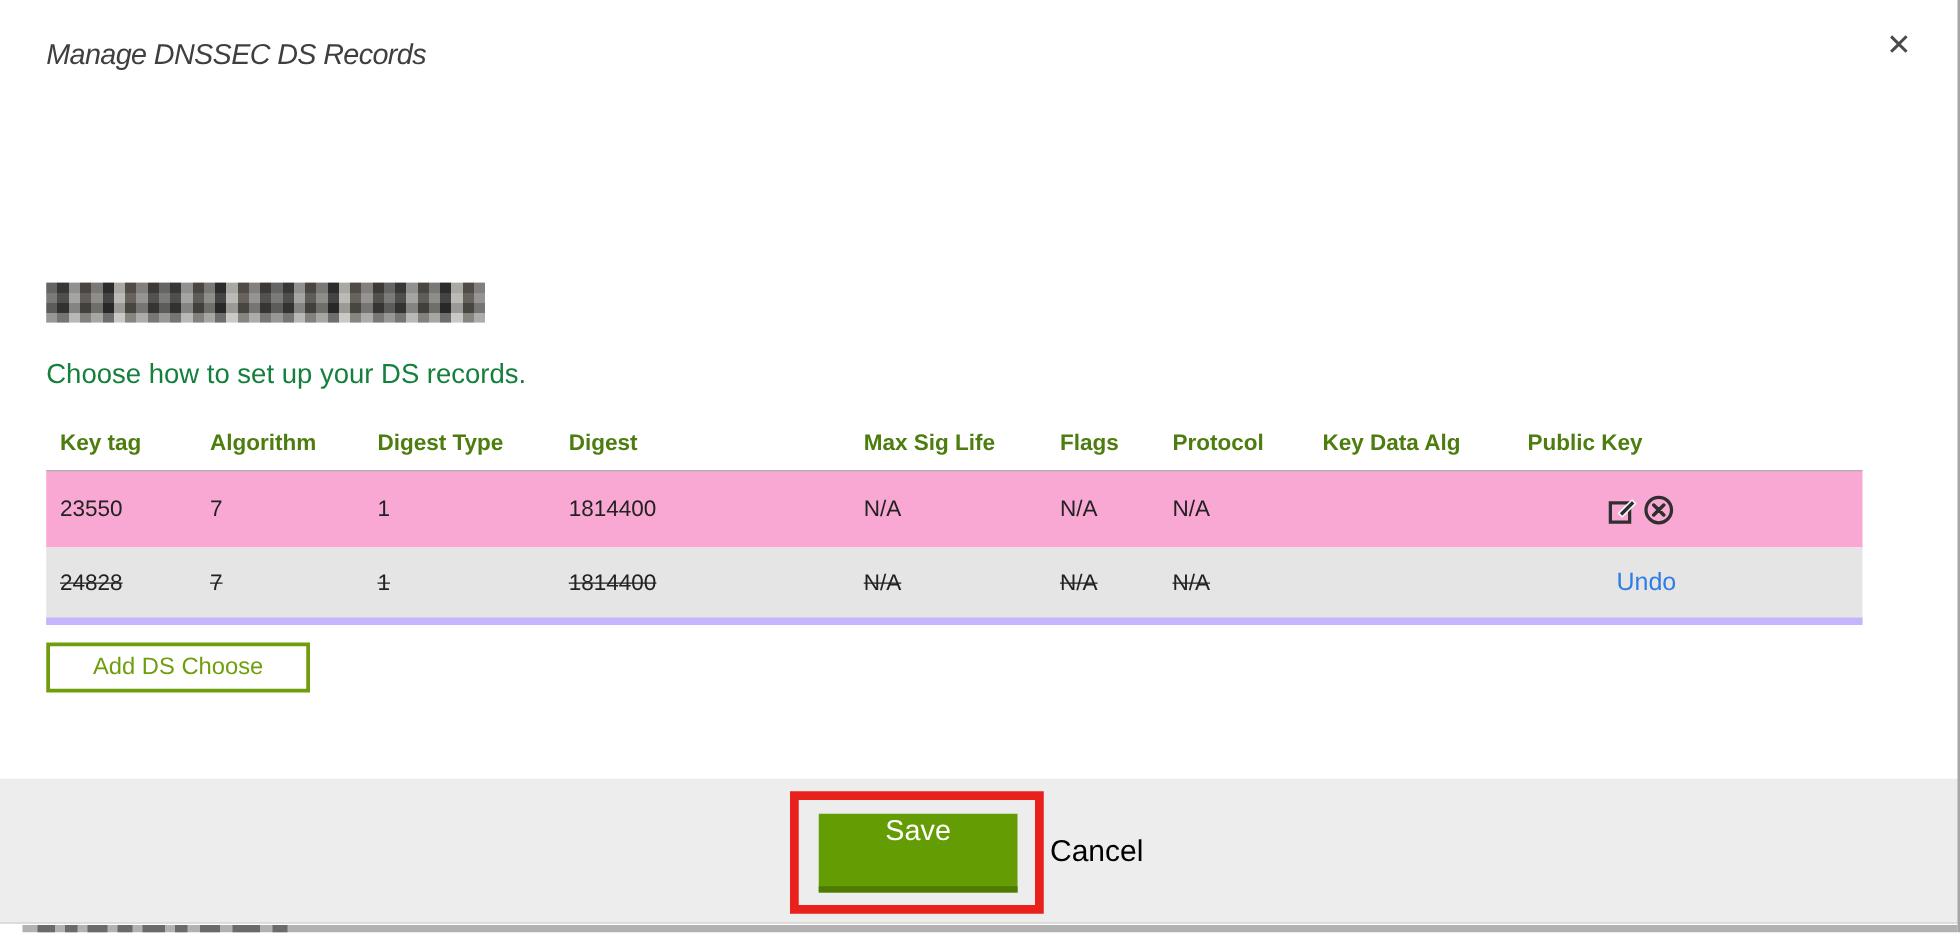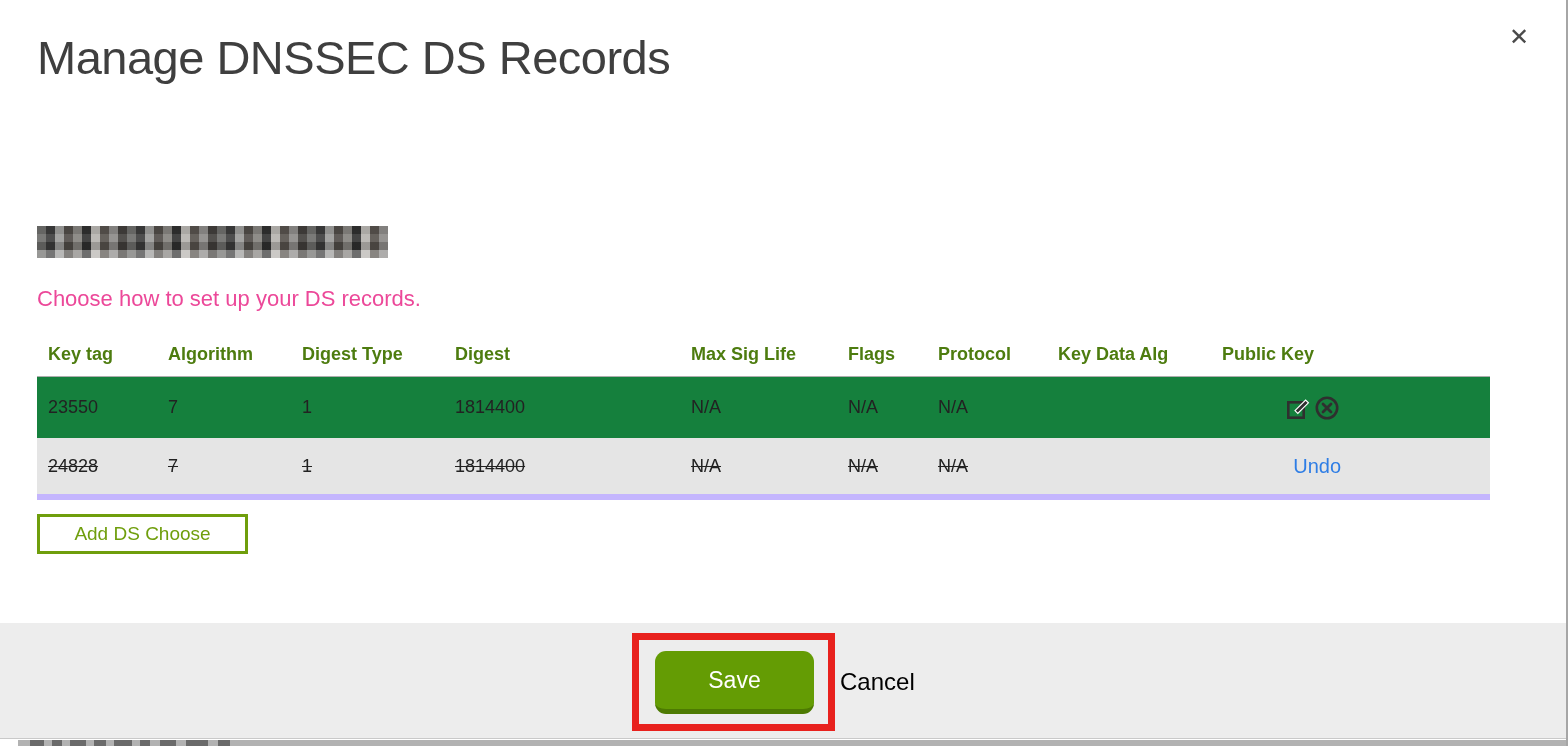--- a/index.html
+++ b/index.html
@@ -7,53 +7,53 @@
   body {
     font-family:"Liberation Sans", "DejaVu Sans", sans-serif;
     background:#fff; color:#333; overflow:hidden; position:relative;
   }
   .screen { position:absolute; inset:0; background:#fff; }
   .right-edge { position:absolute; top:0; right:0; width:2px; height:746px; background:#a6a6a6; }
 
   
   .dialog-title {
     position:absolute; left:37px; top:30px;
-    font-size:47px; font-weight:300; color:#3f3f3f; letter-spacing:-0.5px;
+    font-size:23px; font-weight:300; color:#3f3f3f; letter-spacing:-0.5px;font-style:italic;
   }
   .close-btn {
     position:absolute; left:1502px; top:20px; width:34px; height:34px;
     display:flex; align-items:center; justify-content:center; cursor:pointer;
   }
   .close-btn span { font-size:24px; font-weight:bold; color:#4a4a4a; line-height:1; }
 
   
   .redacted-domain {
     position:absolute; left:37px; top:226px; width:351px; height:32px;
     background:
       repeating-linear-gradient(0deg, rgba(255,255,255,.30) 0 8px, rgba(0,0,0,.14) 8px 16px, rgba(255,255,255,.10) 16px 24px, rgba(0,0,0,.06) 24px 32px),
       repeating-linear-gradient(90deg, #6b6b69 0 9px, #3a3a3a 9px 18px, #9a9a98 18px 27px, #4e4a46 27px 36px, #82807c 36px 45px, #2f2f2f 45px 54px, #b5b2ae 54px 63px, #55504b 63px 72px, #8a8886 72px 81px, #403d3a 81px 90px);
     filter: blur(0.4px);
   }
 
   .instruction {
     position:absolute; left:37px; top:286px;
-    font-size:22px; color:#ec4899;
+    font-size:22px; color:#15803d;
   }
 
   
   .ds-table { position:absolute; left:37px; top:332px; width:1453px; font-size:18px; }
   .t-row {
     display:grid;
     grid-template-columns:120px 134px 153px 236px 157px 90px 120px 164px 140px 1fr;
     align-items:center;
   }
   .t-row > div { padding-left:11px; white-space:nowrap; overflow:hidden; }
   .t-head { height:44px; font-weight:600; color:#4d7c0f; }
   .t-data { height:62px; color:#222; }
-  .row-active { background:#15803d; border-top:1px solid #adadad; }
+  .row-active { background:#f9a8d4; border-top:1px solid #adadad; }
   .row-deleted { background:#e5e5e5; border-bottom:6px solid #c4b5fd; }
   .row-deleted .cell { text-decoration:line-through; }
   .cell-actions { display:flex; justify-content:flex-end; align-items:center; gap:1px; padding-right:10px !important; }
   .icon-btn { width:29px; height:29px; display:flex; align-items:center; justify-content:center; cursor:pointer; }
   .undo-link { font-size:20px; cursor:pointer; text-decoration:none; }
 
   
   .add-btn {
     position:absolute; left:37px; top:514px; width:211px; height:40px;
     background:#fff; border:3px solid #6f9e0c; display:flex; align-items:center; justify-content:center;
@@ -64,24 +64,24 @@
   .footer {
     position:absolute; left:0; top:623px; width:1568px; height:116px;
     background:#ededed; border-bottom:1px solid #c9c9c9;
   }
   .annotation-box {
     position:absolute; left:632px; top:10px; width:203px; height:98px;
     border:7px solid #e8211d; pointer-events:none;
   }
   .save-btn {
     position:absolute; left:655px; top:28px; width:159px; height:63px;
-    border:none; border-radius:11px; cursor:pointer;
+    border:none; border-radius:0; cursor:pointer;
     background:#649c04; border-bottom:5px solid #4d7a02;
     color:#fff; font-size:23px; font-family:inherit;
-    display:flex; align-items:center; justify-content:center;
+    display:flex; justify-content:center;
   }
   .cancel-link {
     position:absolute; left:840px; top:45px;
     font-size:24px; cursor:pointer; text-decoration:none;
   }
 
   
   .bottom-strip { position:absolute; left:0; top:739px; width:1568px; height:7px; background:#fff; }
   .strip-bar { position:absolute; left:18px; right:2px; top:1px; height:6px; background:#b2b2b2; }
   .strip-bar i { position:absolute; top:0; height:6px; background:#6a6a6a; filter:blur(0.6px); }

